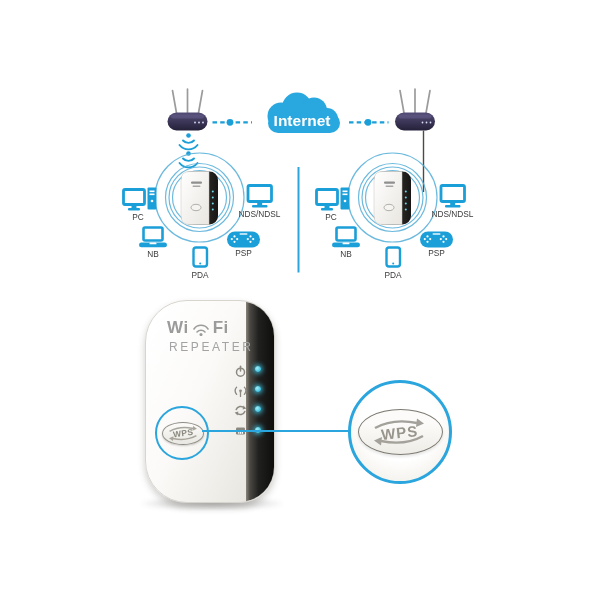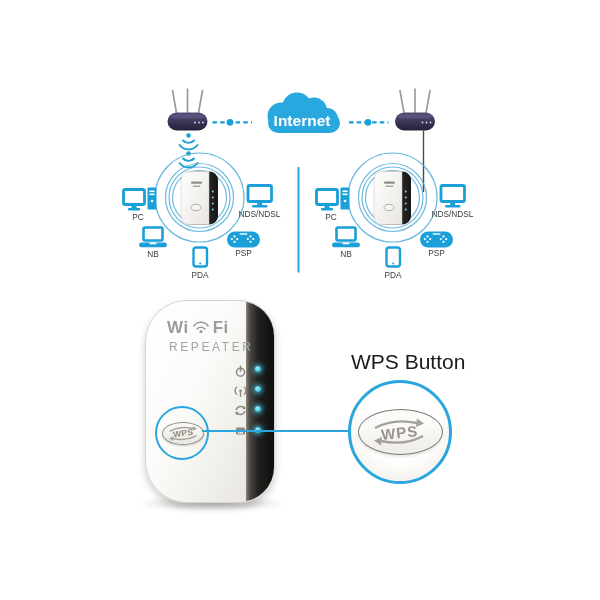--- a/index.html
+++ b/index.html
@@ -26,21 +26,21 @@
   .device-dark{
     position:absolute;right:0;top:0;width:28px;height:100%;
     border-radius:0 36px 36px 0;
     background:linear-gradient(90deg,#8a857b 0%,#4a4843 14%,#20201e 45%,#0e0e0d 100%);
   }
   .led{
     position:absolute;left:9px;width:6px;height:6px;border-radius:50%;
     background:radial-gradient(circle at 35% 35%,#a5ecf6,#35bede 75%);
     box-shadow:0 0 5px 1.5px rgba(64,200,232,.85);
   }
-  .logo{position:absolute;left:21px;top:17px;display:flex;gap:2px;
+  .logo{position:absolute;left:21px;top:17px;display:flex;align-items:flex-end;gap:2px;
     color:#9b9b9b;font-size:17px;font-weight:bold;letter-spacing:.5px;}
   .logo svg{margin-bottom:2px;}
   .logo-sub{position:absolute;left:23px;top:39px;font-size:12px;letter-spacing:2.6px;color:#a3a3a3;}
   .ind-icon{position:absolute;left:88px;width:13px;height:13px;}
   .wps-btn{
     position:absolute;left:16px;top:120.5px;width:42px;height:23px;border-radius:50%;
     border:1.5px solid #908e86;box-sizing:border-box;
     background:linear-gradient(180deg,#fdfcfa,#e9e7e1);
     box-shadow:0 1px 2px rgba(0,0,0,.18);
     display:flex;align-items:center;justify-content:center;
@@ -336,15 +336,14 @@
       <svg class="swoosh" width="64" height="34" viewBox="0 0 64 34">
         <path d="M 8 13 Q 26 3 50 8" stroke="#a3a19a" stroke-width="2.4" fill="none"></path>
         <polygon points="50,3.5 57,8.5 49,12" fill="#a3a19a"></polygon>
         <path d="M 56 21 Q 38 31 14 26" stroke="#a3a19a" stroke-width="2.4" fill="none"></path>
         <polygon points="14,30.5 7,25.5 15,22" fill="#a3a19a"></polygon>
       </svg>
       <span>WPS</span>
     </div>
   </div>
 
-  <div class="callout-title">WPS Button</div>
 
 </div>
 
 </body></html>

